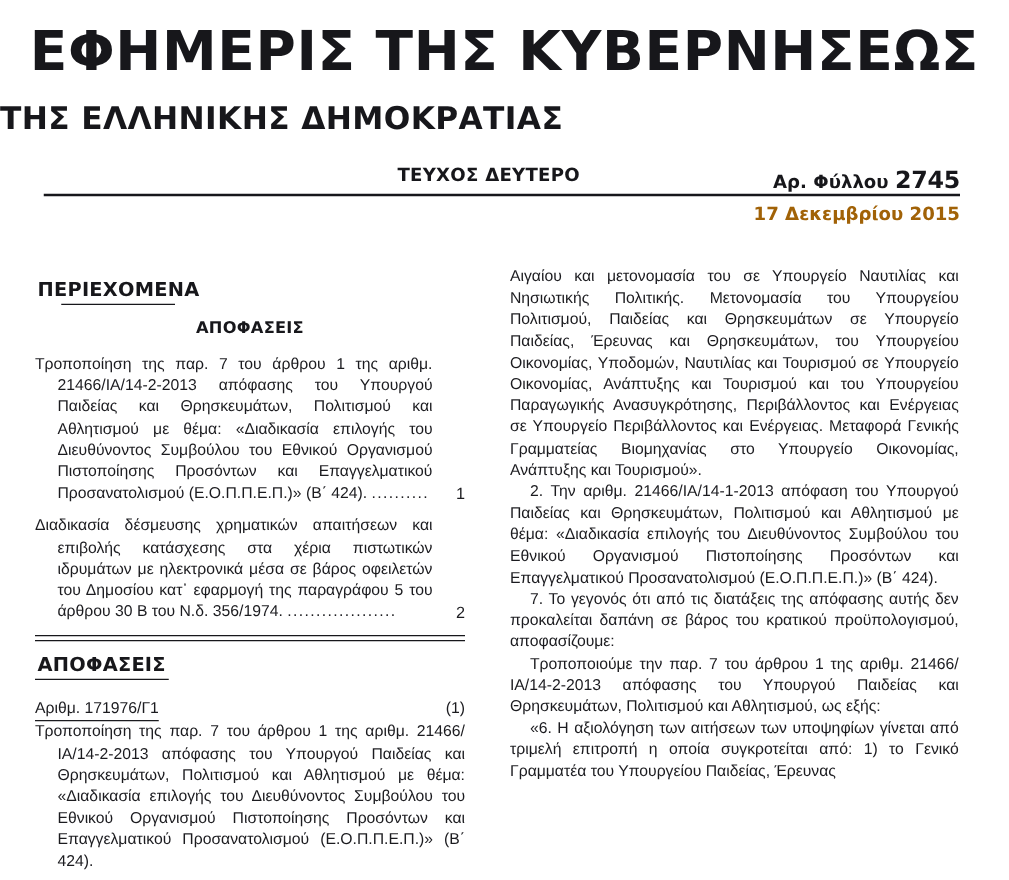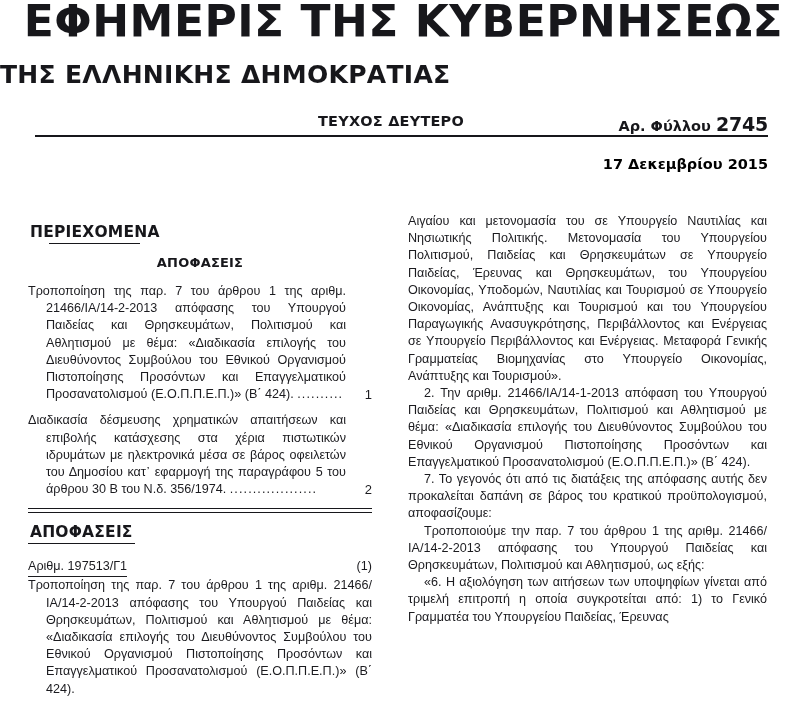--- a/index.html
+++ b/index.html
@@ -11,20 +11,21 @@
     width: 807px;
     height: 704px;
     overflow: hidden;
     font-family: "Liberation Sans", sans-serif;
     color: #1b1b1f;
     position: relative;
   }
 
   
   .masthead {
+    padding-top: 20px;
   }
   .gazette-title {
     text-align: center;
     font-family: "DejaVu Sans", sans-serif;
     font-weight: bold;
     font-size: 44px;
     letter-spacing: 0.5px;
     line-height: 1;
     color: #17171b;
     margin: 0;
@@ -74,27 +75,27 @@
     letter-spacing: -0.2px;
   }
   .masthead-rule {
     position: absolute;
     left: 35px;
     right: 39px;
     top: 22px;
     border-top: 2.6px solid #17171b;
   }
   .issue-date {
-    margin-top: 17px;
+    margin-top: 5px;
     text-align: right;
     padding-right: 39px;
     font-family: "DejaVu Sans", sans-serif;
     font-weight: bold;
     font-size: 14.5px;
-    color: #000000;
+    color: #a16207;
   }
 
   
   .columns {
     position: absolute;
     top: 213px;
     left: 0;
     right: 0;
     bottom: 0;
     display: flex;
@@ -275,21 +276,21 @@
 
     </div>
 
     <div class="double-rule"></div>
 
     <div class="sec-heading">
       <span class="ul">ΑΠΟΦΑΣΕΙΣ</span>
     </div>
 
     <div class="decision-head">
-      <span class="decision-num">Αριθμ. 197513/Γ1</span>
+      <span class="decision-num">Αριθμ. 171976/Γ1</span>
       <span class="decision-marker">(1)</span>
     </div>
 
     <p class="body hang">Τροποποίηση της παρ. 7 του άρθρου 1 της αριθμ. 21466/ΙΑ/14-2-2013 απόφασης του Υπουργού Παιδείας και Θρησκευμάτων, Πολιτισμού και Αθλητισμού με θέμα: «Διαδικασία επιλογής του Διευθύνοντος Συμβούλου του Εθνικού Οργανισμού Πιστοποίησης Προσόντων και Επαγγελματικού Προσανατολισμού (Ε.Ο.Π.Π.Ε.Π.)» (Β΄ 424).</p>
 
   </div>
 
   <div class="col col-right">
 
     <p class="body noindent right-first">Αιγαίου και μετονομασία του σε Υπουργείο Ναυτιλίας και Νησιωτικής Πολιτικής. Μετονομασία του Υπουργείου Πολιτισμού, Παιδείας και Θρησκευμάτων σε Υπουργείο Παιδείας, Έρευνας και Θρησκευμάτων, του Υπουργείου Οικονομίας, Υποδομών, Ναυτιλίας και Τουρισμού σε Υπουργείο Οικονομίας, Ανάπτυξης και Τουρισμού και του Υπουργείου Παραγωγικής Ανασυγκρότησης, Περιβάλλοντος και Ενέργειας σε Υπουργείο Περιβάλλοντος και Ενέργειας. Μεταφορά Γενικής Γραμματείας Βιομηχανίας στο Υπουργείο Οικονομίας, Ανάπτυξης και Τουρισμού».</p>

